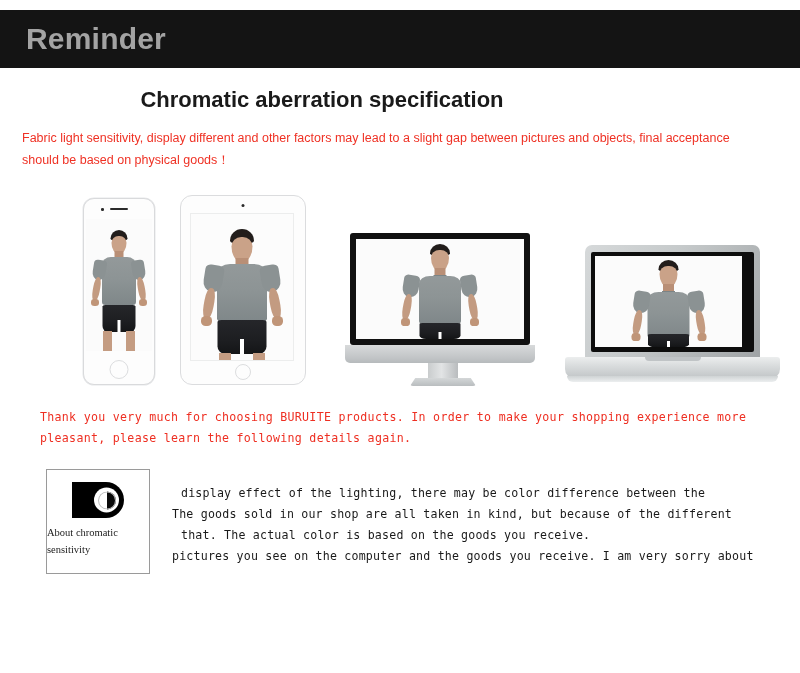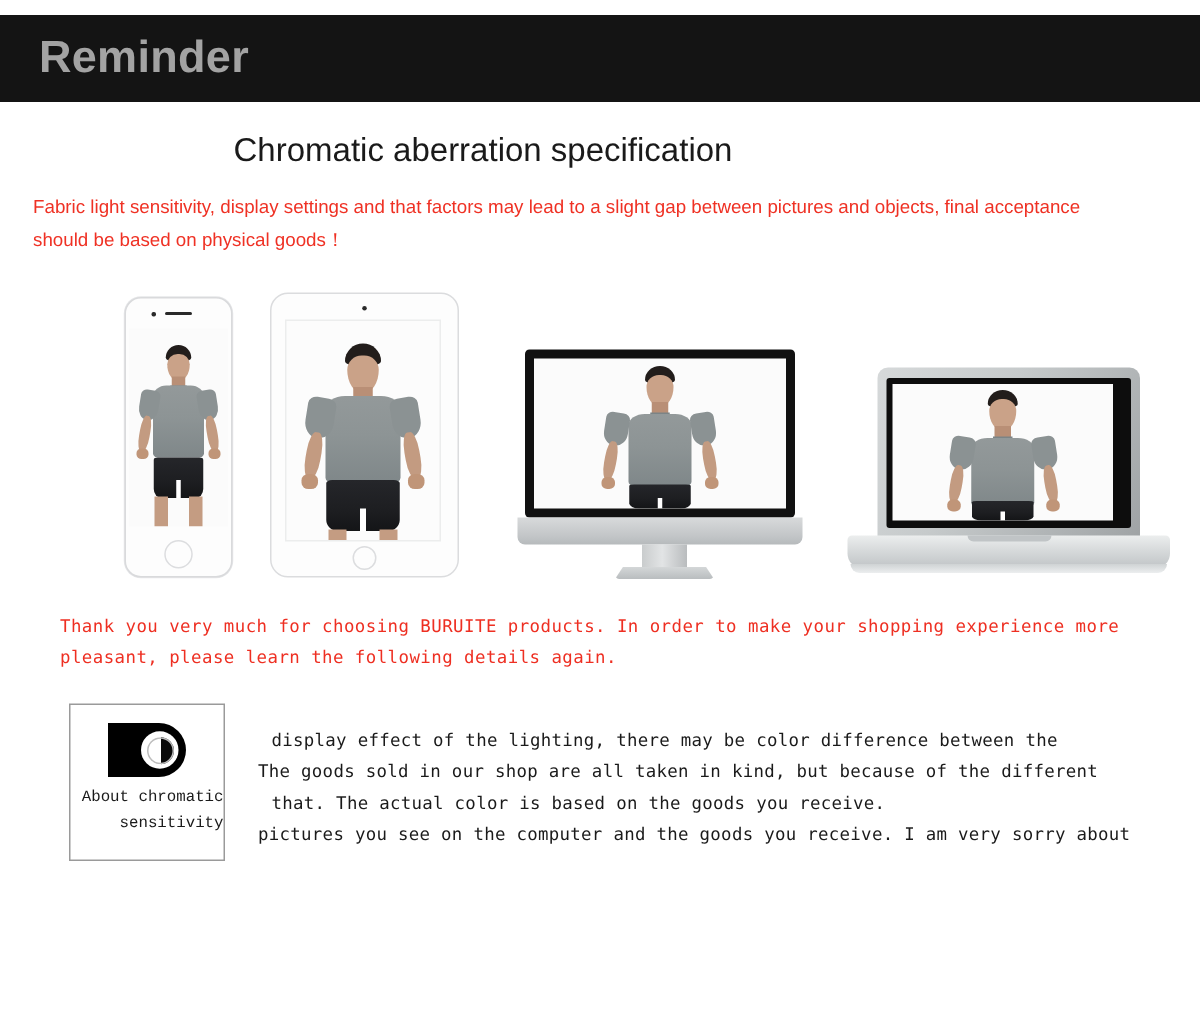--- a/index.html
+++ b/index.html
@@ -36,21 +36,21 @@
   }
 
   
   .section-title {
     position: absolute;
     left: 0;
     top: 87px;
     width: 644px;
     text-align: center;
     font-size: 22px;
-    font-weight: 400;
+    font-weight: 700;
     color: #1a1a1a;
   }
 
   
   .intro-red {
     position: absolute;
     left: 22px;
     top: 127px;
     width: 730px;
     font-size: 12.5px;
@@ -409,22 +409,22 @@
     height: 18px;
     border-radius: 50%;
     background: linear-gradient(90deg, #ffffff 0 50%, #0a0a0a 50% 100%);
     box-shadow: inset 0 0 0 1px #bdbdbd;
   }
   .about-label {
     position: absolute;
     left: 0;
     top: 54px;
     width: 102px;
-    text-align: right;
-    font-family: Liberation Mono, monospace;
+    text-align: left;
+    font-family: Liberation Serif, serif;
     font-size: 10.5px;
     line-height: 17px;
     color: #1a1a1a;
   }
 
   .about-text {
     position: absolute;
     left: 172px;
     top: 483px;
     width: 608px;
@@ -440,21 +440,21 @@
 </head>
 <body>
 
 <div class="header-bar">
   <div class="header-title">Reminder</div>
 </div>
 
 <div class="section-title">Chromatic aberration specification</div>
 
 <div class="intro-red">
-  <span>Fabric light sensitivity, display settings and that factors may lead to a slight gap between pictures and objects, final</span>
+  <span>Fabric light sensitivity, display different and other factors may lead to a slight gap between pictures and objects, final</span>
   <span>acceptance should be based on physical goods！</span>
 </div>
 
 <div class="device-row">
 
   <div class="device phone">
     <div class="phone-cam"></div>
     <div class="phone-speaker"></div>
     <div class="phone-screen">
       <div class="model" style="width:66px;height:132px;">

